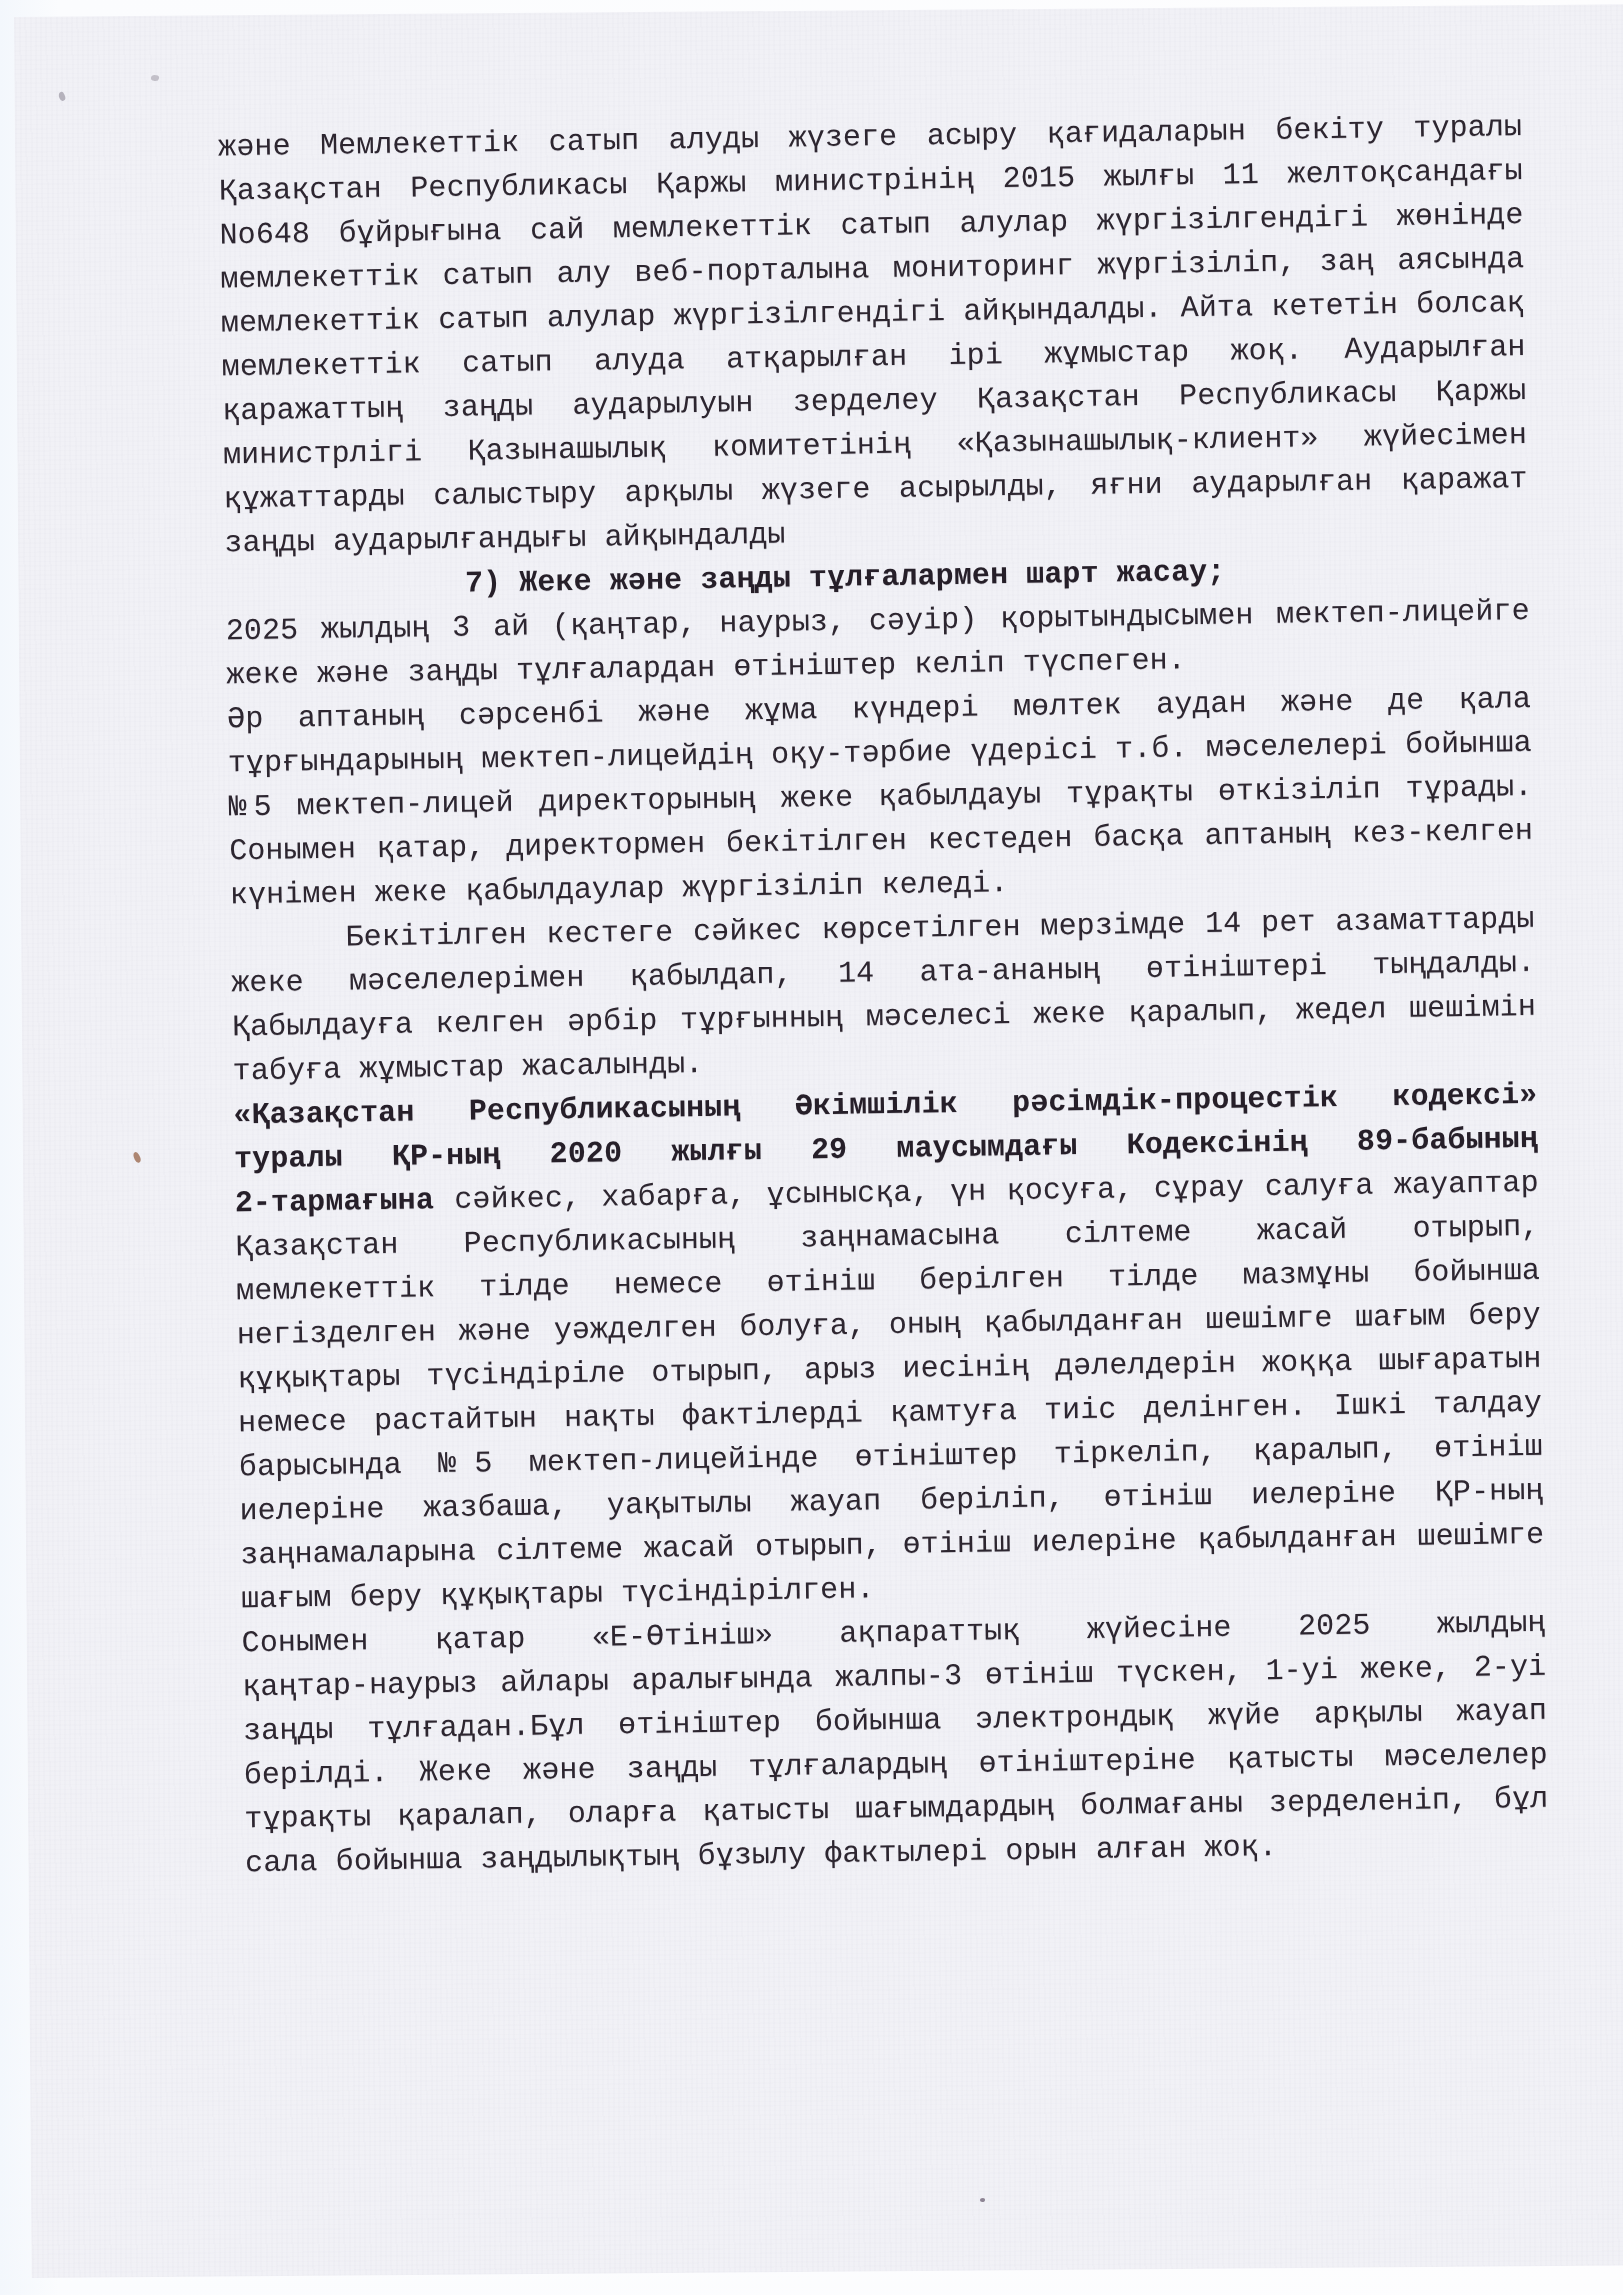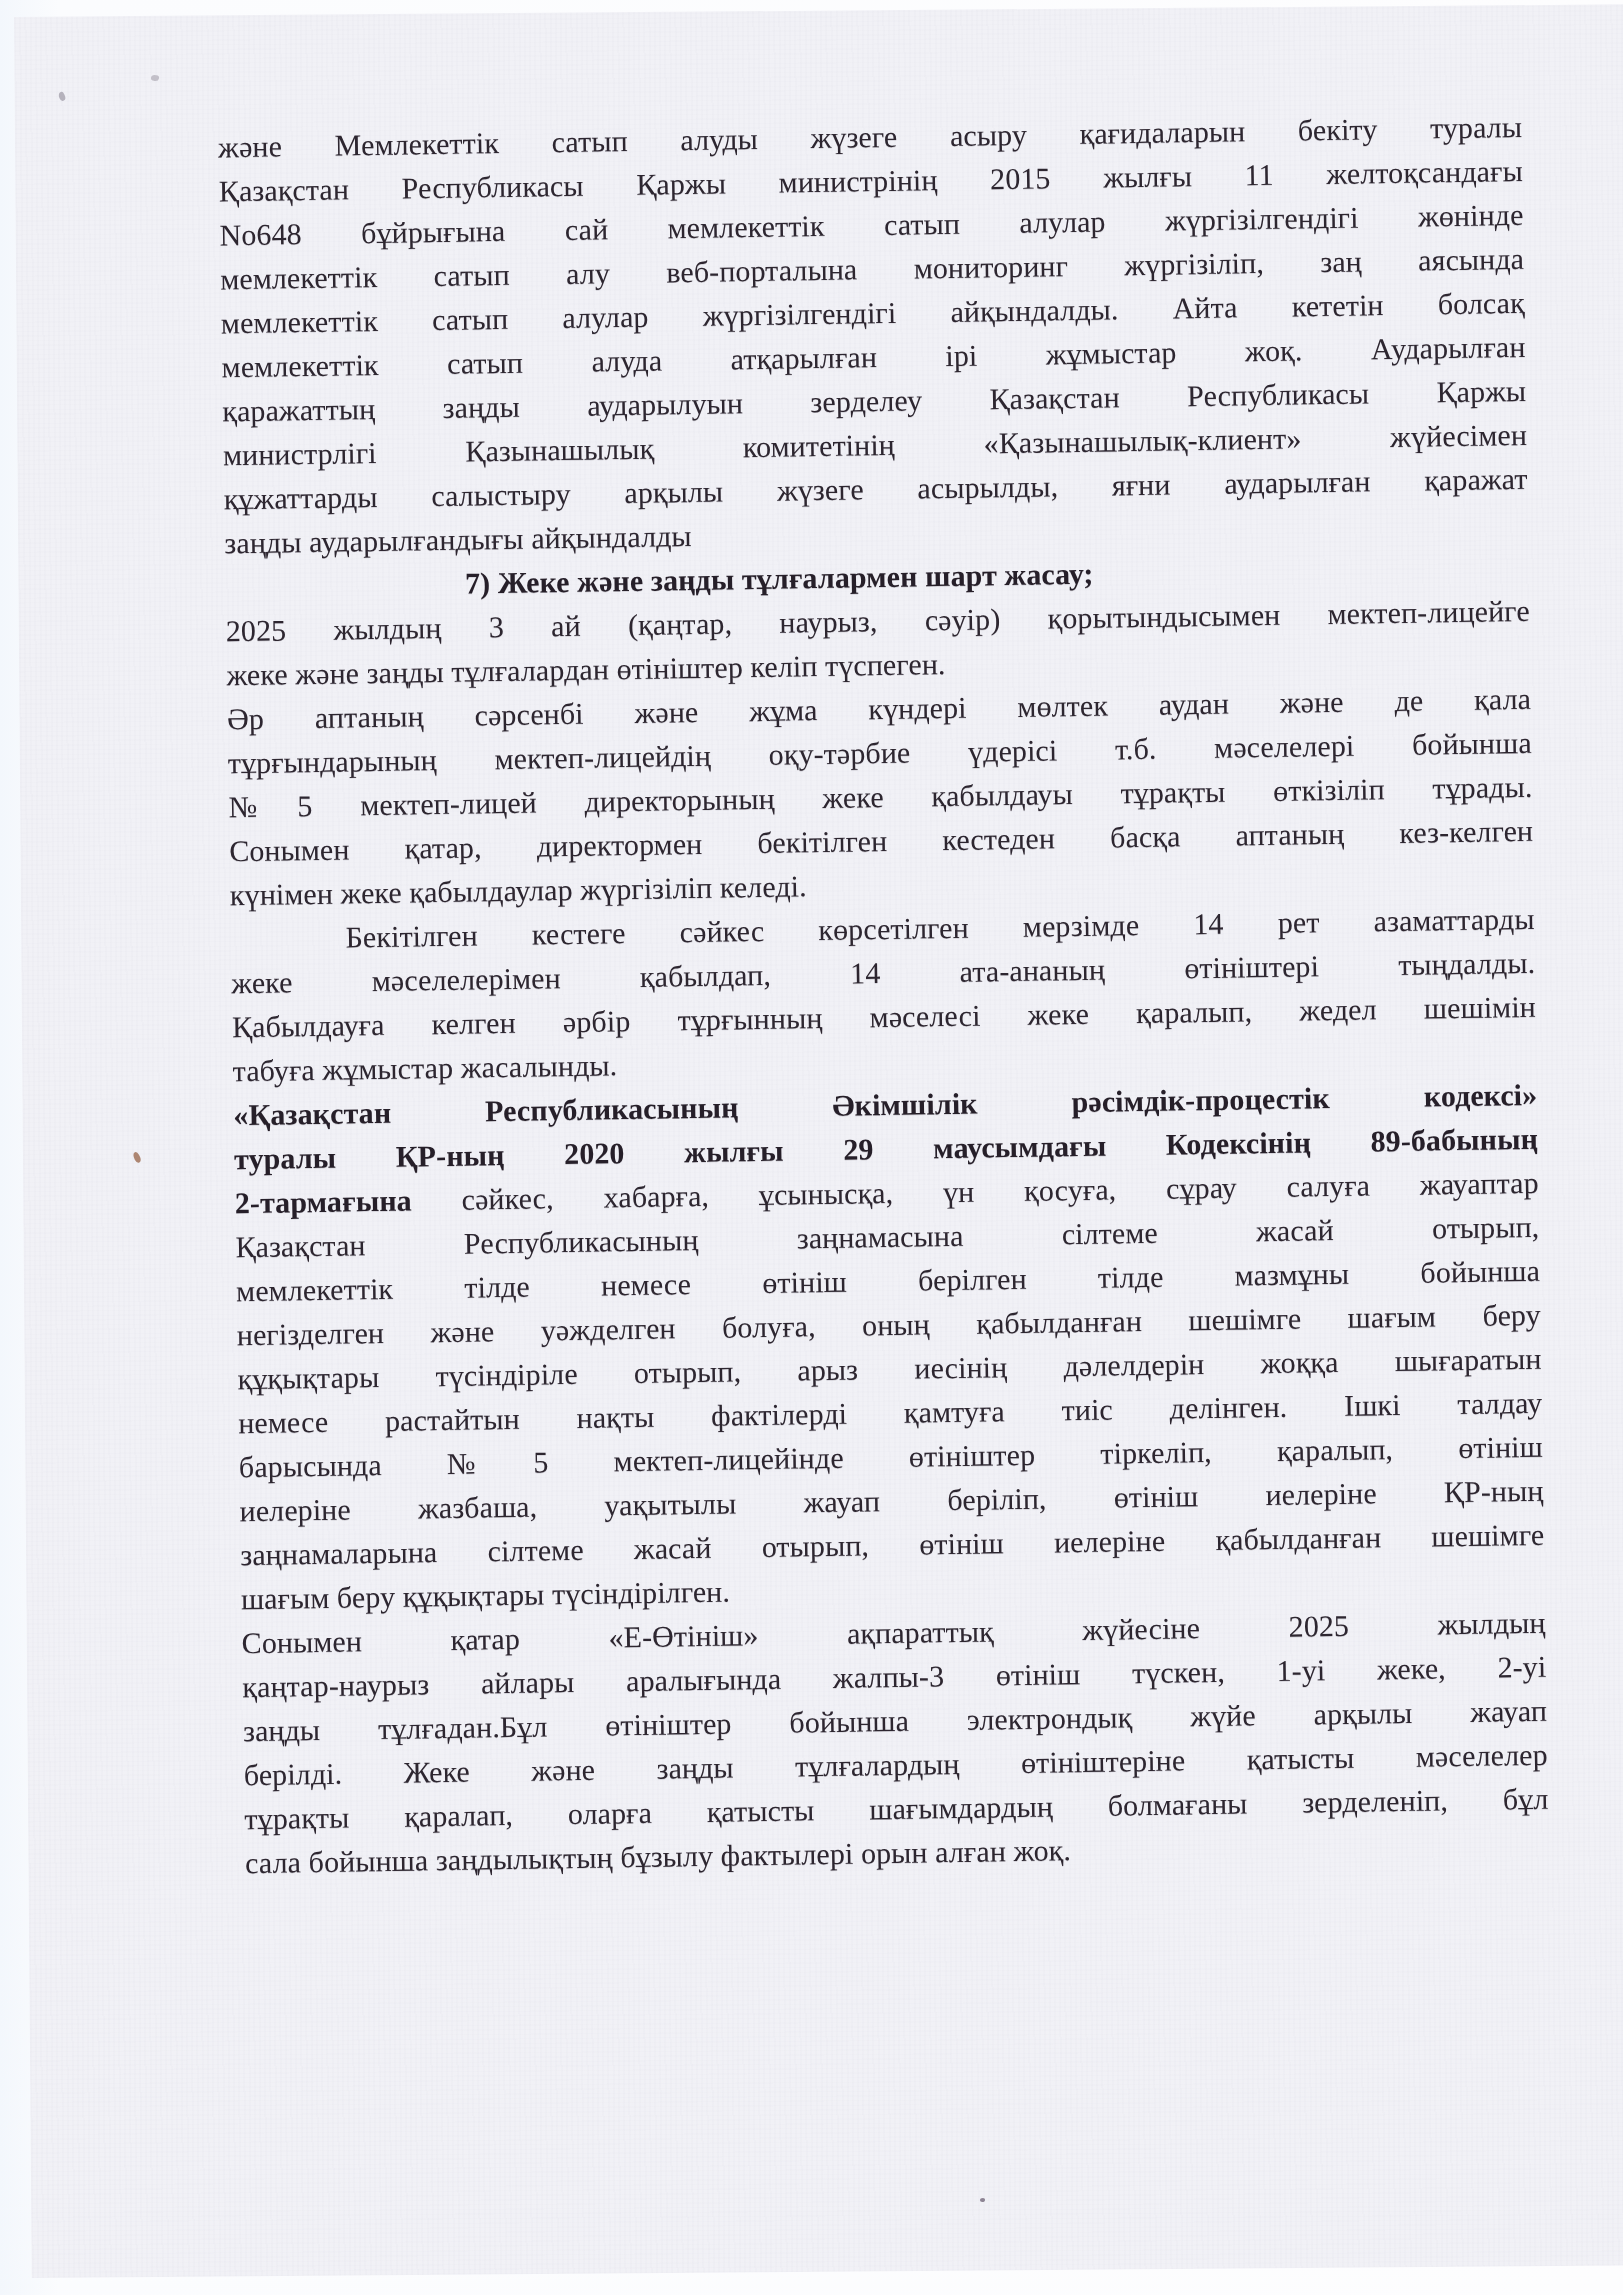--- a/index.html
+++ b/index.html
@@ -1,21 +1,21 @@
 <!DOCTYPE html>
 <html lang="kk" style="font-size:10.5px"><head>
 <meta charset="utf-8">
 <style>
   html,body{margin:0;padding:0;background:#ffffff;}
   .screenshot{
     position:relative;
     width:1624px;height:2295px;
     overflow:hidden;
     background:linear-gradient(90deg,#f3f7fc 0px,#fbfcfe 59px,#fdfdfe 100%);
-    font-family:Liberation Serif, serif;
+    font-family:Liberation Mono, monospace;
   }
   .paper{
     position:absolute;
     left:14.4px;top:17px;
     width:1702px;height:2261px;
     background:#f1f1f6;
     transform:rotate(-0.45deg);
     transform-origin:0 0;
     overflow:hidden;
   }

